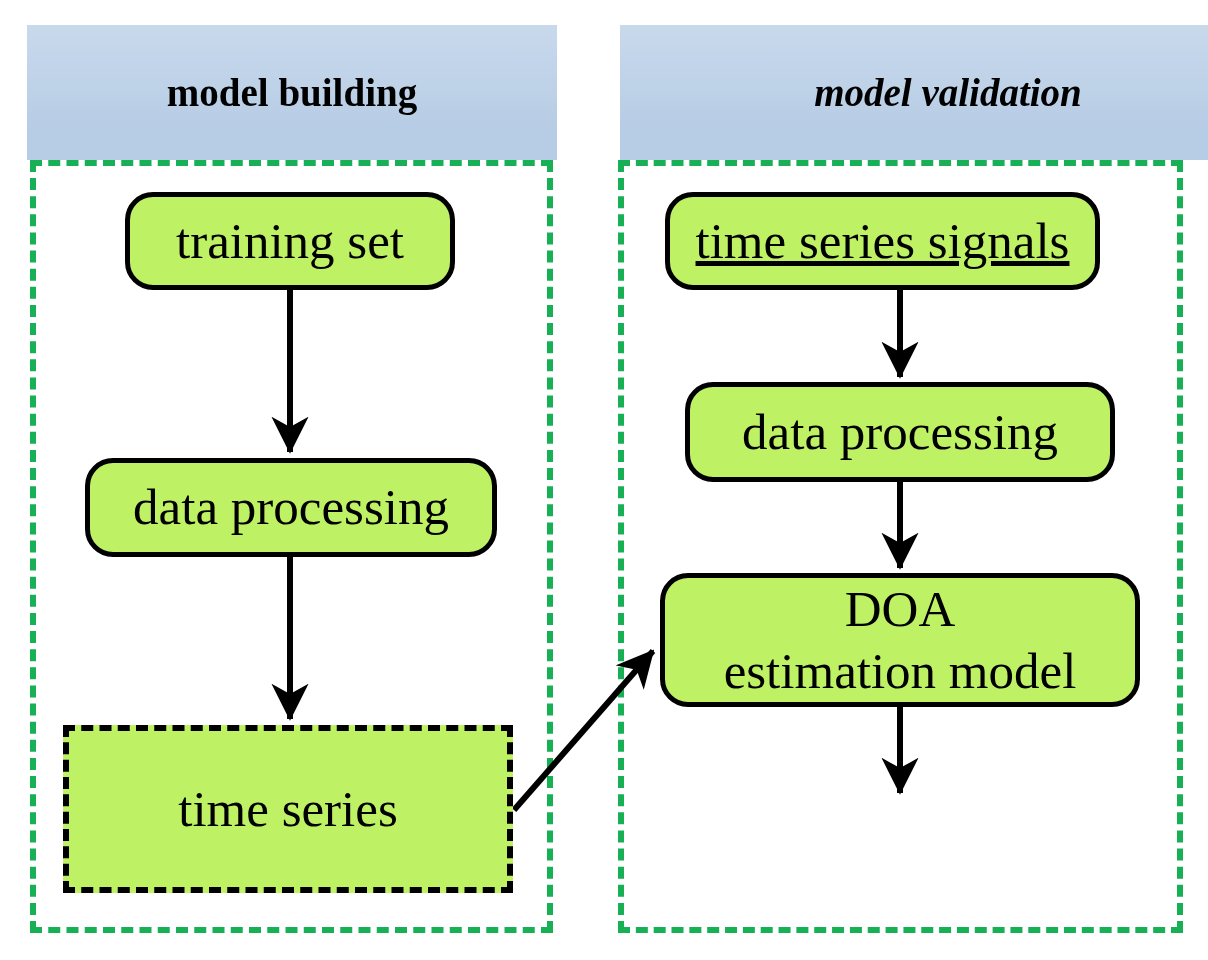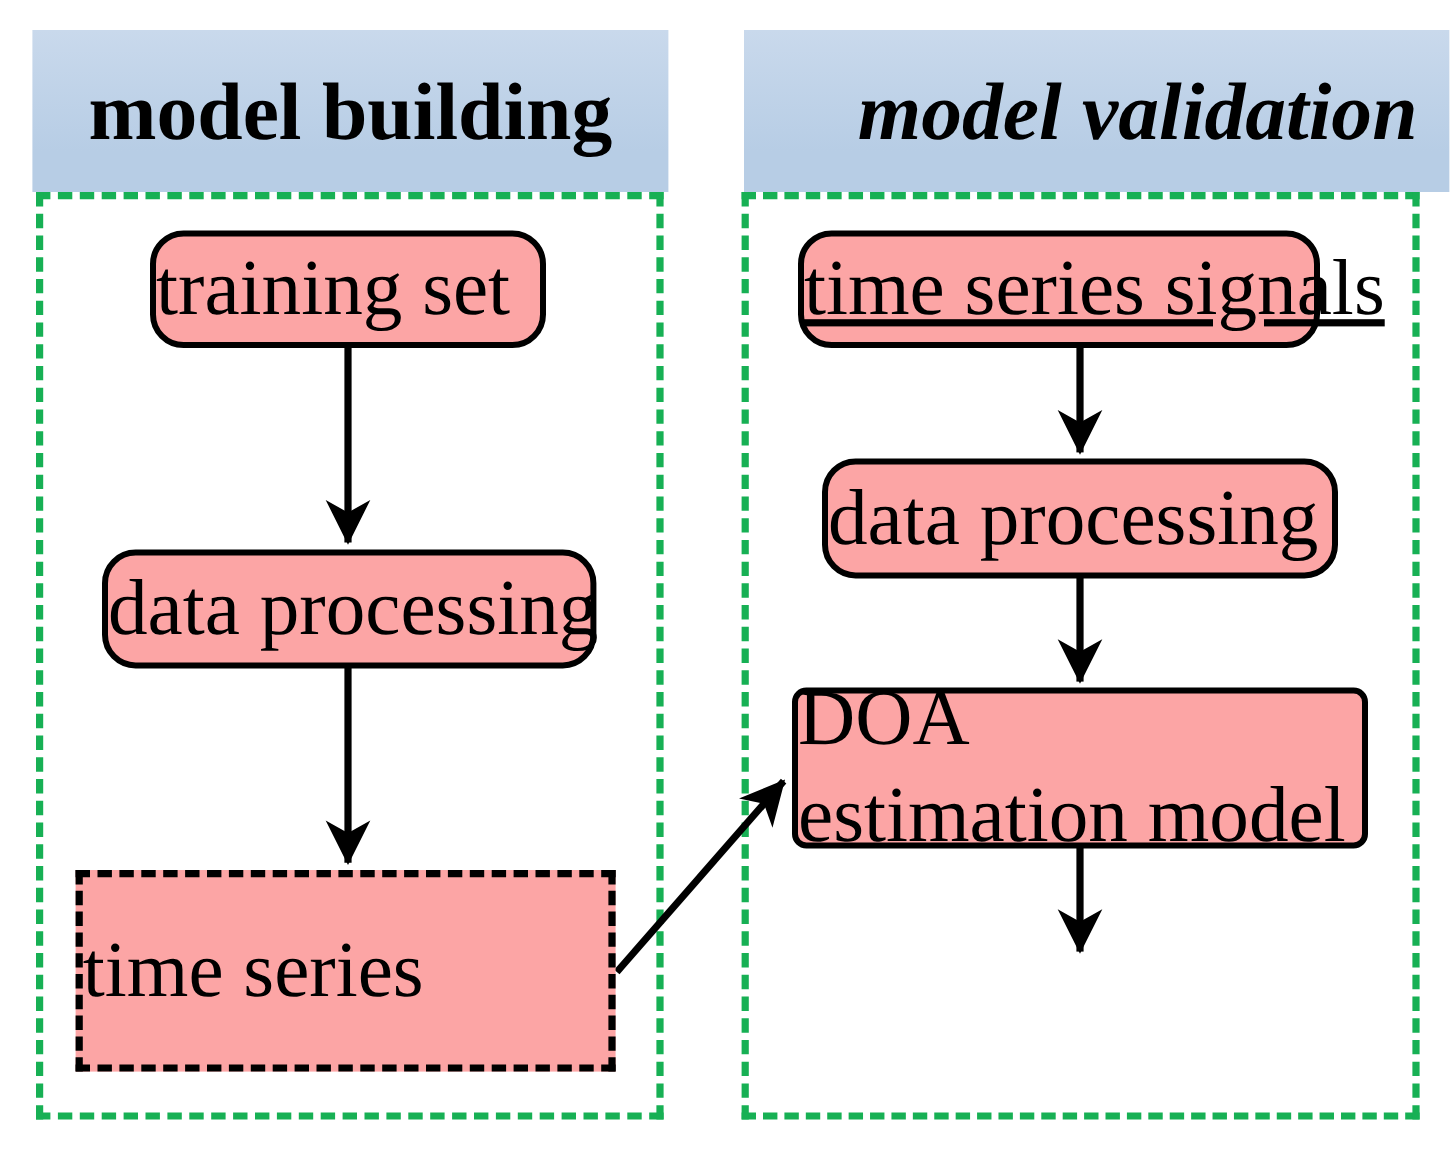--- a/index.html
+++ b/index.html
@@ -20,62 +20,62 @@
     color: var(--text-color);
     overflow: hidden;
   }
   .panel-header {
     position: absolute;
     background: linear-gradient(180deg, var(--header-bg-top) 0%, var(--header-bg-bottom) 75%);
     display: flex;
     align-items: center;
     justify-content: center;
     font-weight: bold;
-    font-size: 68px;
+    font-size: 39px;
     line-height: 1;
     white-space: nowrap;
   }
   .panel-header.left  { left: 27px;  top: 25px; width: 530px; height: 135px; }
   .panel-header.right { left: 620px; top: 25px; width: 656px; height: 135px; font-style: italic; }
   .region {
     position: absolute;
     border: 6px dashed var(--region-border);
     box-sizing: border-box;
     background: transparent;
   }
   .region.left  { left: 30px;  top: 160px; width: 523px; height: 773px; }
   .region.right { left: 618px; top: 160px; width: 565px; height: 773px; }
   .node {
     position: absolute;
     box-sizing: border-box;
     border: 5px solid var(--node-border);
     border-radius: 28px;
-    background: #fca5a5;
+    background: #bef264;
     display: flex;
     flex-direction: column;
-    align-items: flex-start;
+    align-items: center;
     justify-content: center;
     text-align: center;
-    font-size: 66px;
+    font-size: 51px;
     line-height: 1.22;
     white-space: nowrap;
   }
   .node.dashed {
     border: 6px dashed var(--node-border);
     border-radius: 0;
     gap: 20px;
   }
   
   .node.l-training   { left: 125px; top: 192px; width: 330px; height: 98px; }
   .node.l-processing { left: 85px;  top: 458px; width: 412px; height: 99px; }
   .node.l-model      { left: 63px;  top: 725px; width: 450px; height: 168px; }
   
   .node.r-signals    { left: 665px; top: 192px; width: 435px; height: 98px; text-decoration: underline; }
   .node.r-processing { left: 685px; top: 382px; width: 430px; height: 100px; }
-  .node.r-doa        { left: 660px; top: 573px; width: 480px; height: 134px; border-radius: 12px; }
+  .node.r-doa        { left: 660px; top: 573px; width: 480px; height: 134px; }
   .node.r-angle      { left: 672px; top: 798px; width: 456px; height: 99px; }
   svg.arrows {
     position: absolute;
     left: 0; top: 0;
     width: 1208px;
     height: 960px;
     pointer-events: none;
   }
   svg.arrows line, svg.arrows path.shaft {
     stroke: var(--node-border);

